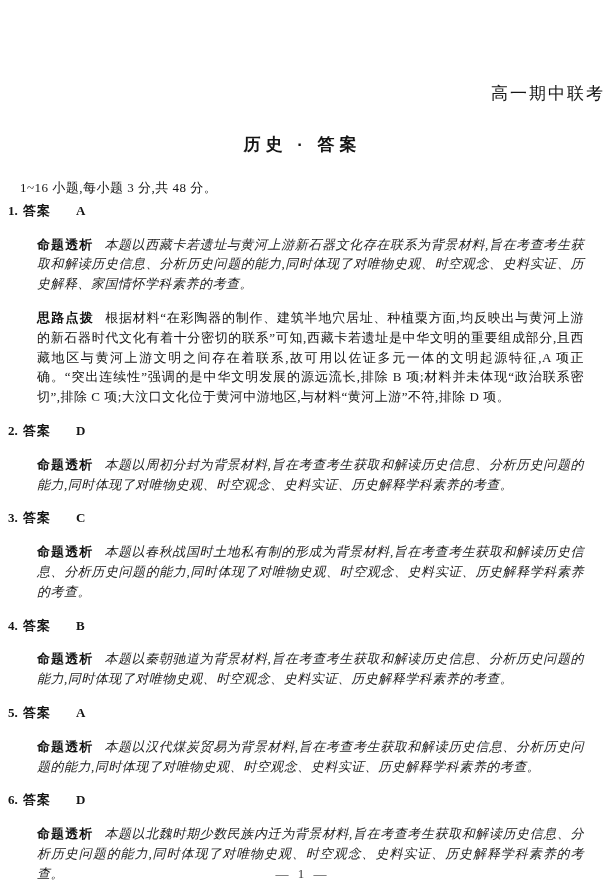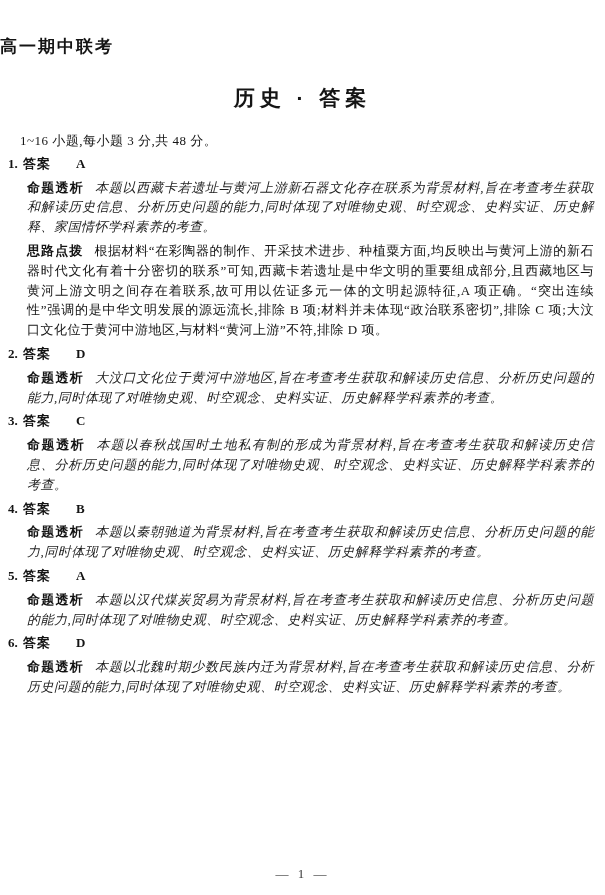--- a/index.html
+++ b/index.html
@@ -7,32 +7,33 @@
     position:relative;
     width:605px;height:895px;
     background:#ffffff;
     color:#141414;
     font-family:"Liberation Serif","DejaVu Serif",serif;
     font-size:13px;line-height:19.8px;
     overflow:hidden;
   }
   .title{
     padding-top:37px;
-    text-align:left;
+    text-align:right;
     font-family:"Liberation Sans","DejaVu Sans",sans-serif;
-    font-weight:bold;
+    font-weight:normal;
     font-size:17px;line-height:20px;
     letter-spacing:2px;
+    margin-top:47px;
   }
   .subtitle{
     margin-top:28px;
     text-align:center;
     font-family:"Liberation Sans","DejaVu Sans",sans-serif;
     font-weight:bold;
-    font-size:21px;line-height:25px;
+    font-size:17px;line-height:25px;
     letter-spacing:5px;
   }
   .intro{
     margin:21px 8px 0 20px;
     letter-spacing:0.5px;
   }
   .content{
     margin:3px 7px 0 23px;
   }
   .ans-line{
@@ -48,21 +49,21 @@
     font-family:Liberation Serif, serif;
     font-weight:bold;
     margin-right:11px;
     letter-spacing:1px;
   }
   .letter{
     font-weight:bold;
     margin-left:14px;
   }
   .para{
-    margin:4px;
+    margin:14px;
     text-align:justify;
     letter-spacing:0.5px;
   }
   .kai{
     font-style:italic;
     color:#1c1c1c;
   }
   .pagenum{
     position:absolute;
     left:0;right:0;top:864px;
@@ -81,28 +82,28 @@
   <div class="subtitle">历史 · 答案</div>
   <div class="intro">1~16 小题,每小题 3 分,共 48 分。</div>
 
   <div class="content">
 
     <div class="item">
       <p class="ans-line">
         <span class="num">1.</span><span class="lbl">答案</span><span class="letter">A</span>
       </p>
       <p class="para"><span class="lbl">命题透析</span><span class="kai">本题以西藏卡若遗址与黄河上游新石器文化存在联系为背景材料,旨在考查考生获取和解读历史信息、分析历史问题的能力,同时体现了对唯物史观、时空观念、史料实证、历史解释、家国情怀学科素养的考查。</span></p>
-      <p class="para"><span class="lbl">思路点拨</span><span>根据材料“在彩陶器的制作、开采技术进步、种植粟方面,均反映出与黄河上游的新石器时代文化有着十分密切的联系”可知,西藏卡若遗址是中华文明的重要组成部分,且西藏地区与黄河上游文明之间存在着联系,故可用以佐证多元一体的文明起源特征,A 项正确。“突出连续性”强调的是中华文明发展的源远流长,排除 B 项;材料并未体现“政治联系密切”,排除 C 项;大汶口文化位于黄河中游地区,与材料“黄河上游”不符,排除 D 项。</span></p>
+      <p class="para"><span class="lbl">思路点拨</span><span>根据材料“在彩陶器的制作、建筑半地穴居址、种植粟方面,均反映出与黄河上游的新石器时代文化有着十分密切的联系”可知,西藏卡若遗址是中华文明的重要组成部分,且西藏地区与黄河上游文明之间存在着联系,故可用以佐证多元一体的文明起源特征,A 项正确。“突出连续性”强调的是中华文明发展的源远流长,排除 B 项;材料并未体现“政治联系密切”,排除 C 项;大汶口文化位于黄河中游地区,与材料“黄河上游”不符,排除 D 项。</span></p>
     </div>
 
     <div class="item">
       <p class="ans-line">
         <span class="num">2.</span><span class="lbl">答案</span><span class="letter">D</span>
       </p>
-      <p class="para"><span class="lbl">命题透析</span><span class="kai">大汶口文化位于黄河中游地区,旨在考查考生获取和解读历史信息、分析历史问题的能力,同时体现了对唯物史观、时空观念、史料实证、历史解释学科素养的考查。</span></p>
+      <p class="para"><span class="lbl">命题透析</span><span class="kai">本题以周初分封为背景材料,旨在考查考生获取和解读历史信息、分析历史问题的能力,同时体现了对唯物史观、时空观念、史料实证、历史解释学科素养的考查。</span></p>
     </div>
 
     <div class="item">
       <p class="ans-line">
         <span class="num">3.</span><span class="lbl">答案</span><span class="letter">C</span>
       </p>
       <p class="para"><span class="lbl">命题透析</span><span class="kai">本题以春秋战国时土地私有制的形成为背景材料,旨在考查考生获取和解读历史信息、分析历史问题的能力,同时体现了对唯物史观、时空观念、史料实证、历史解释学科素养的考查。</span></p>
     </div>
 
     <div class="item">

